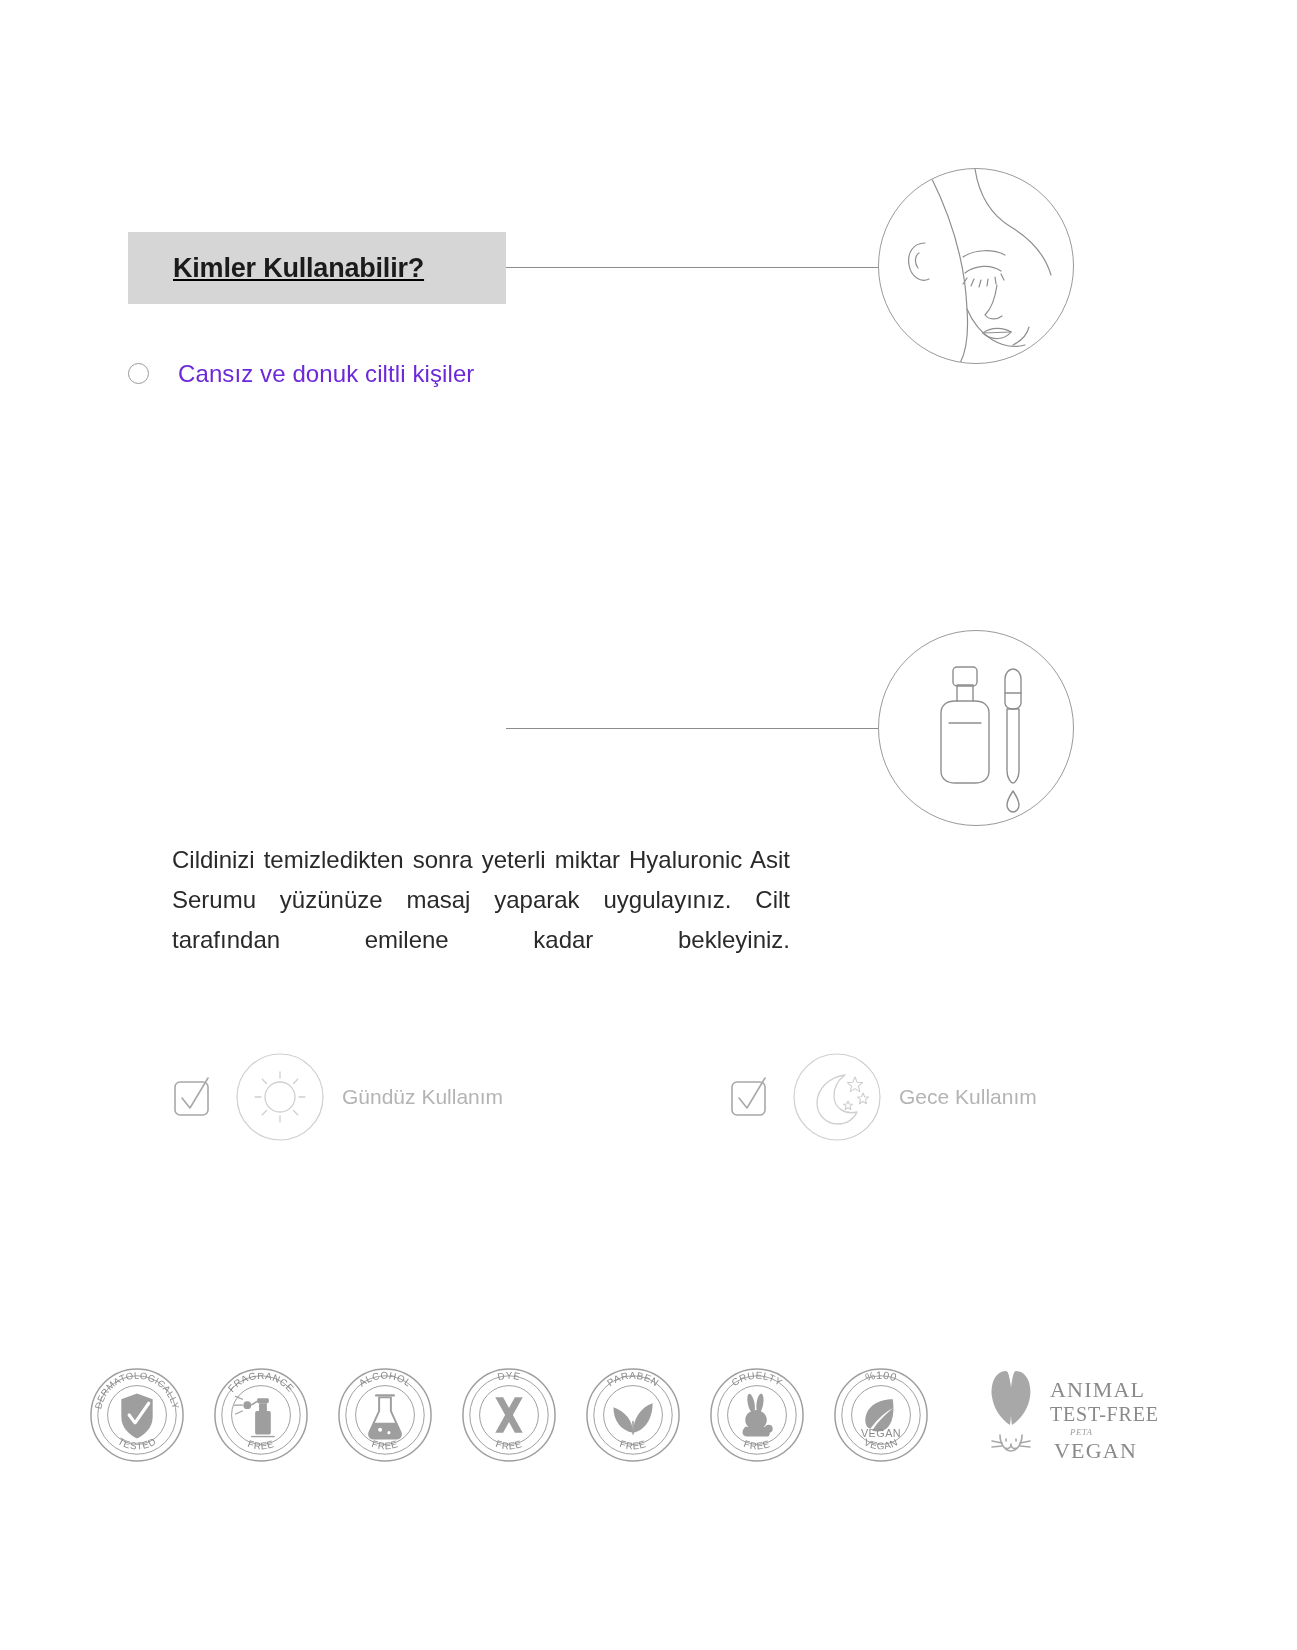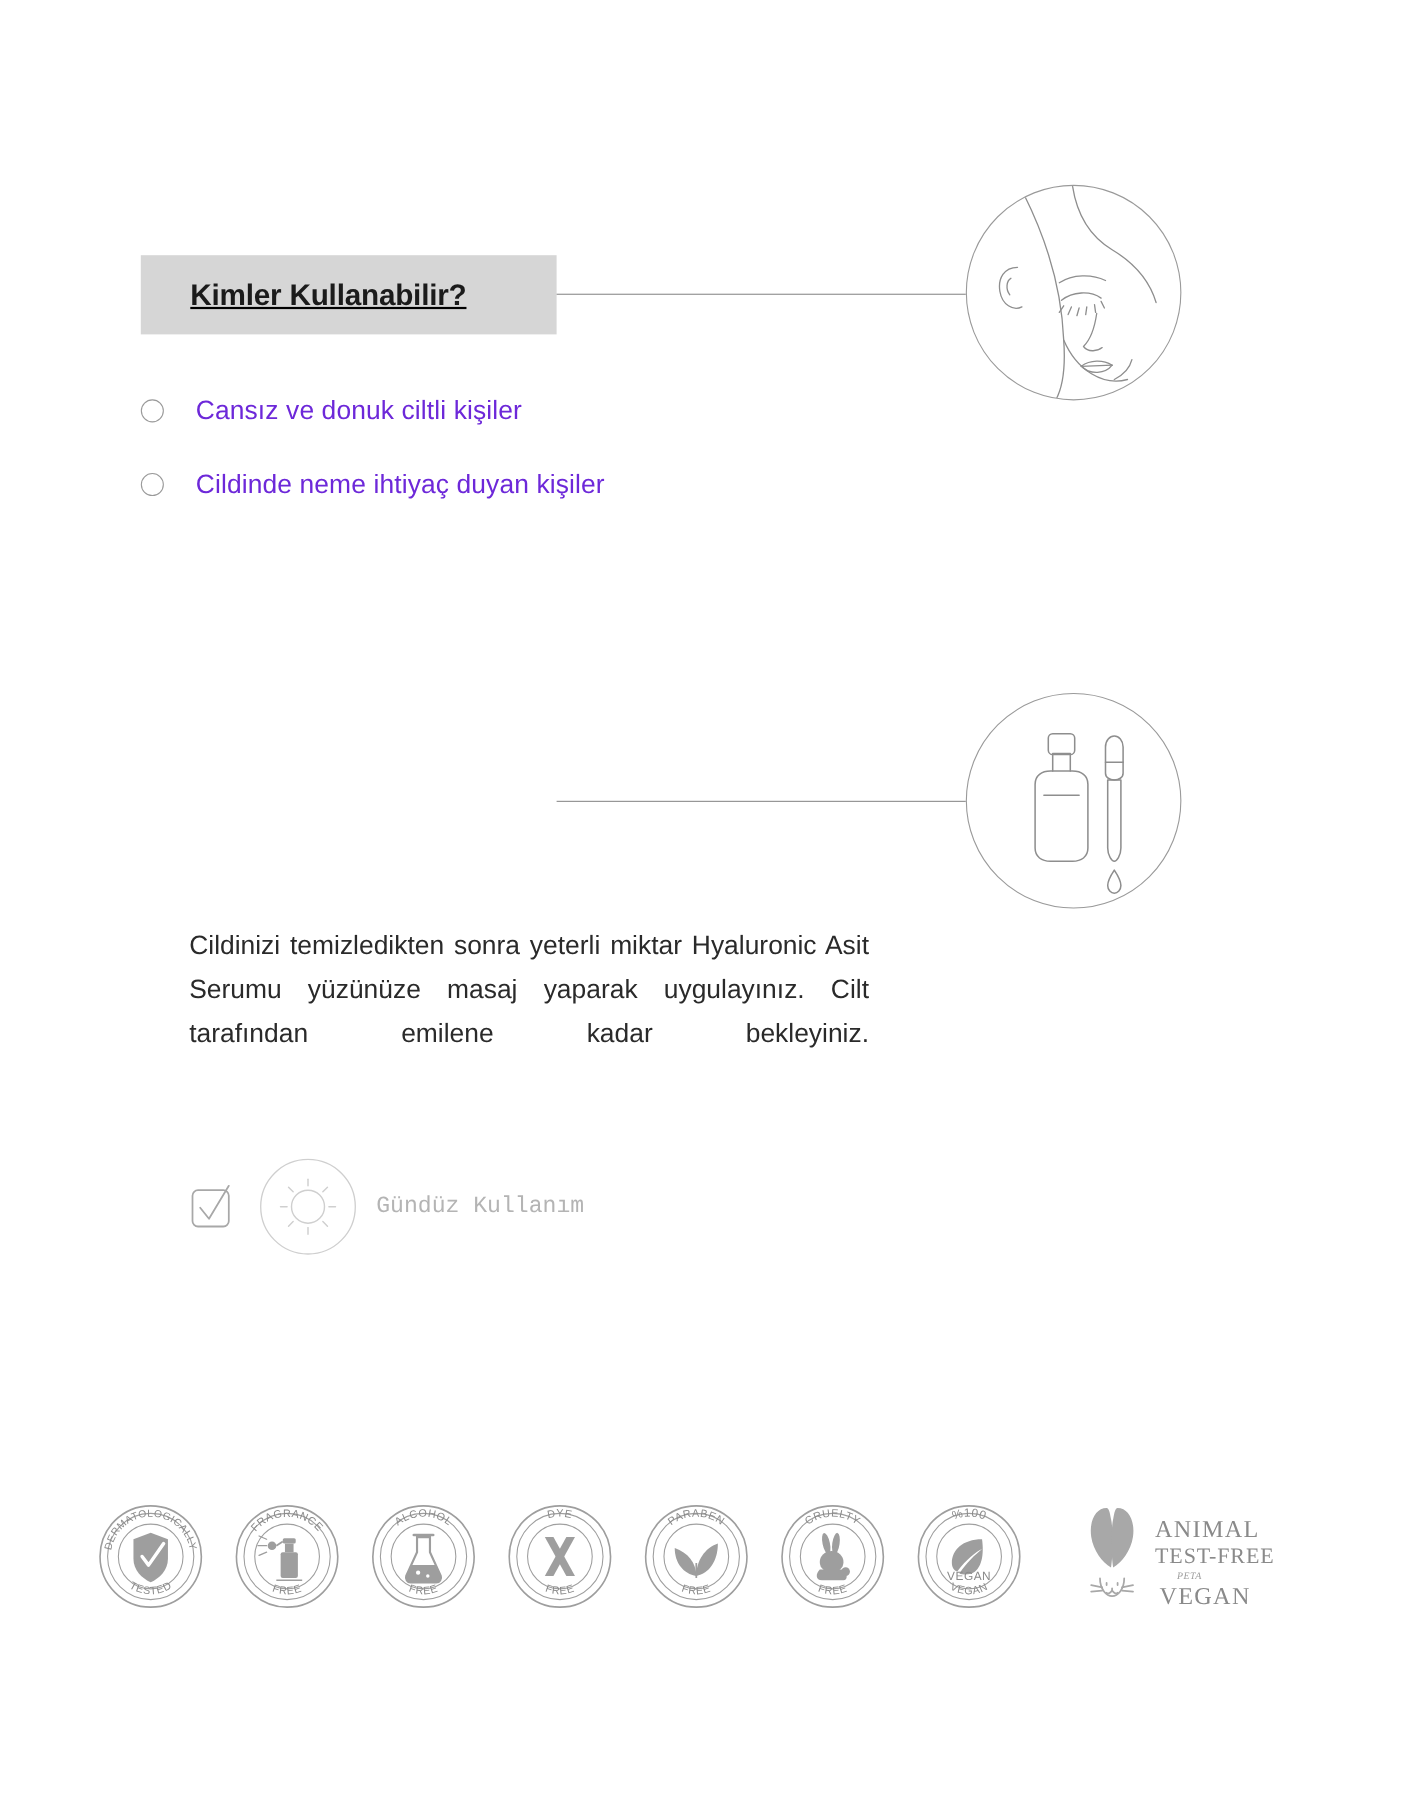--- a/index.html
+++ b/index.html
@@ -103,21 +103,20 @@
     left: 172px;
     top: 1052px;
     width: 920px;
     height: 90px;
   }
   .flag-group {
     position: absolute;
     display: flex;
     align-items: center;
     height: 90px;
-    font-family: Liberation Mono, monospace;
   }
   .flag-check {
     width: 42px;
     height: 42px;
     flex: 0 0 auto;
     margin-right: 22px;
   }
   .flag-circle {
     width: 88px;
     height: 88px;
@@ -197,24 +196,20 @@
 
         <path d="M 134 176 C 142 172, 148 166, 150 158"></path>
       </g>
     </svg>
   </div>
 
   <div class="bullet-list">
     <div class="bullet-row">
       <span class="bullet-dot"></span>
       <span class="bullet-text">Cansız ve donuk ciltli kişiler</span>
-    </div>
-    <div class="bullet-row">
-      <span class="bullet-dot"></span>
-      <span class="bullet-text">Cildinde neme ihtiyaç duyan kişiler</span>
     </div>
   </div>
 
 
   <div class="connector" style="left:506px; top:728px; width:372px;"></div>
 
   <div class="circle-illus" style="left:878px; top:630px; width:196px; height:196px;">
     <svg width="194" height="194" viewBox="0 0 194 194">
       <g fill="none" stroke="#8e8e8e" stroke-width="1.4" stroke-linecap="round" stroke-linejoin="round">
 
@@ -259,20 +254,39 @@
             <path d="M 26.3 26.3 L 30.5 30.5"></path>
             <path d="M 57.5 57.5 L 61.7 61.7"></path>
             <path d="M 26.3 61.7 L 30.5 57.5"></path>
             <path d="M 57.5 30.5 L 61.7 26.3"></path>
           </g>
         </svg>
       </span>
       <span class="flag-label">Gündüz Kullanım</span>
     </div>
 
+    <div class="flag-group" style="left:557px;">
+      <span class="flag-check">
+        <svg width="42" height="42" viewBox="0 0 42 42">
+          <rect x="3" y="6" width="33" height="33" rx="5" fill="none" stroke="#a8a8a8" stroke-width="1.6"></rect>
+          <path d="M 10 22 L 18 32 L 36 2" fill="none" stroke="#a8a8a8" stroke-width="1.6" stroke-linecap="round" stroke-linejoin="round"></path>
+        </svg>
+      </span>
+      <span class="flag-circle">
+        <svg width="88" height="88" viewBox="0 0 88 88">
+          <circle cx="44" cy="44" r="43" fill="none" stroke="#cfcfcf" stroke-width="1.2"></circle>
+          <path d="M 52 22 C 36 24, 24 36, 24 50 C 24 62, 33 71, 45 71 C 54 71, 61 66, 64 59
+                   C 52 62, 41 55, 41 43 C 41 35, 45 27, 52 22 Z" fill="none" stroke="#cfcfcf" stroke-width="1.3" stroke-linejoin="round"></path>
+          <path d="M 62 24 L 64.2 29.2 L 69.6 29.6 L 65.4 33.2 L 66.8 38.6 L 62 35.6 L 57.2 38.6 L 58.6 33.2 L 54.4 29.6 L 59.8 29.2 Z" fill="none" stroke="#cfcfcf" stroke-width="1.1" stroke-linejoin="round"></path>
+          <path d="M 70 40 L 71.6 43.8 L 75.6 44.1 L 72.5 46.7 L 73.5 50.7 L 70 48.5 L 66.5 50.7 L 67.5 46.7 L 64.4 44.1 L 68.4 43.8 Z" fill="none" stroke="#cfcfcf" stroke-width="1.1" stroke-linejoin="round"></path>
+          <path d="M 55 48 L 56.3 51 L 59.5 51.2 L 57 53.3 L 57.8 56.5 L 55 54.7 L 52.2 56.5 L 53 53.3 L 50.5 51.2 L 53.7 51 Z" fill="none" stroke="#cfcfcf" stroke-width="1.1" stroke-linejoin="round"></path>
+        </svg>
+      </span>
+      <span class="flag-label">Gece Kullanım</span>
+    </div>
   </div>
 
   <div class="badges">
 
     <span class="badge">
       <svg width="98" height="98" viewBox="0 0 100 100">
         <defs>
           <path id="arcTop1" d="M 13 50 A 37 37 0 0 1 87 50"></path>
           <path id="arcBot1" d="M 15 50 A 35 35 0 0 0 85 50"></path>
         </defs>

